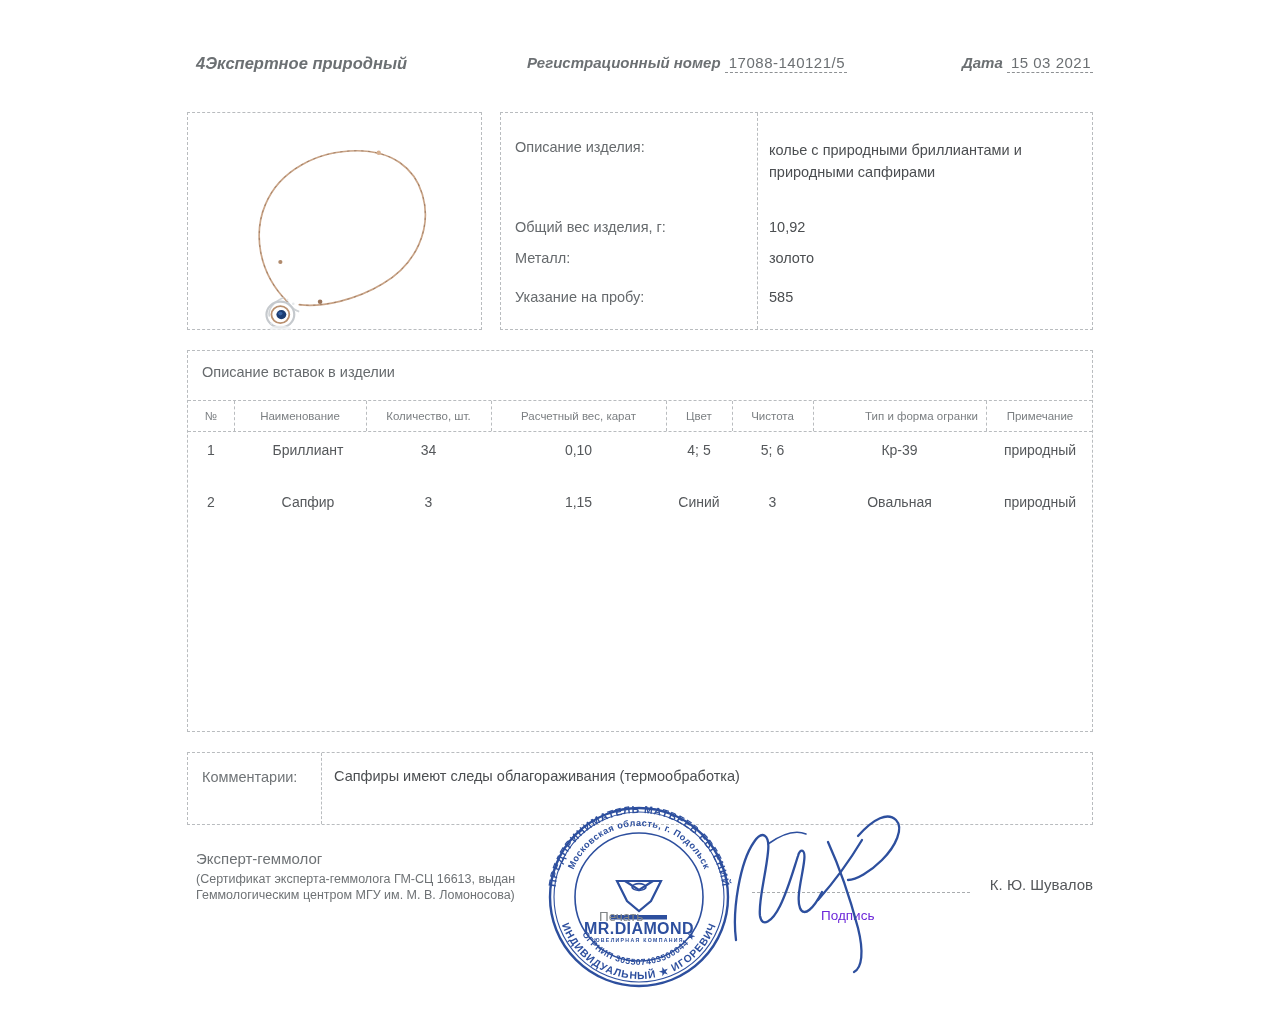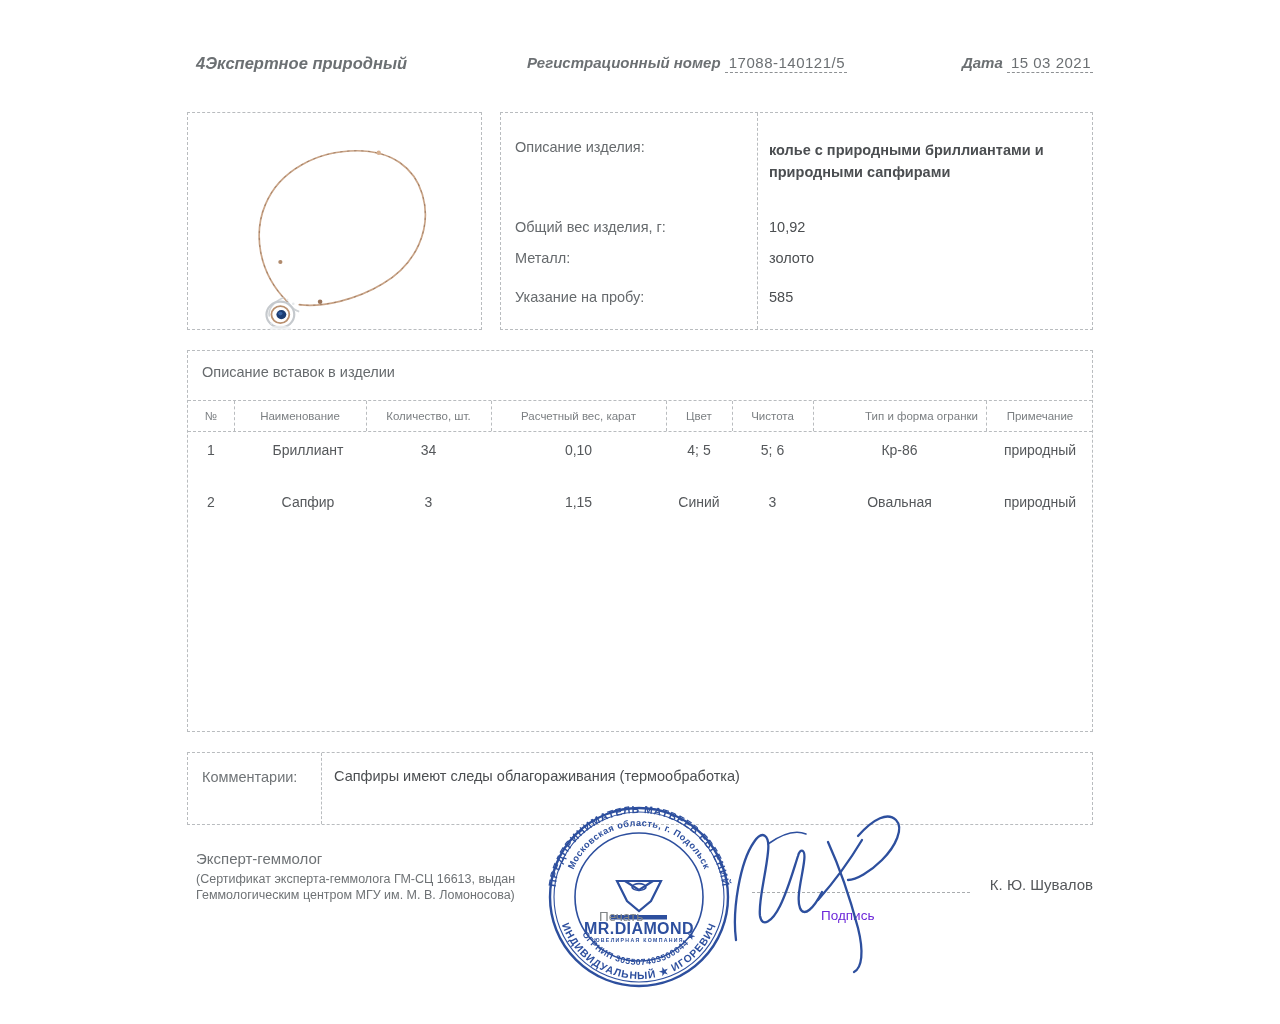--- a/index.html
+++ b/index.html
@@ -107,21 +107,21 @@
     color: #666a6d;
     white-space: nowrap;
   }
   .desc-value {
     position: absolute;
     left: 268px;
     font-size: 14.5px;
     color: #4b4e51;
     white-space: nowrap;
   }
-  .desc-value.multi { white-space: normal; line-height: 22px; width: 310px; font-weight: bold; }
+  .desc-value.multi { white-space: normal; line-height: 22px; width: 310px; }
 
   
   #inserts-panel {
     left: 187px;
     top: 350px;
     width: 906px;
     height: 382px;
   }
   .inserts-title {
     position: absolute;
@@ -348,21 +348,21 @@
   <div class="th" style="left:544px; width:81px;">Чистота</div>
   <div class="th" style="left:647px; width:173px;">Тип и форма огранки</div>
   <div class="th" style="left:798px; width:108px;">Примечание</div>
 
   <div class="td" style="left:0px;   width:46px;  top:86px;">1</div>
   <div class="td left" style="left:60px; width:120px; top:86px;">Бриллиант</div>
   <div class="td" style="left:178px; width:125px; top:86px;">34</div>
   <div class="td" style="left:303px; width:175px; top:86px;">0,10</div>
   <div class="td" style="left:478px; width:66px;  top:86px;">4; 5</div>
   <div class="td" style="left:544px; width:81px;  top:86px;">5; 6</div>
-  <div class="td" style="left:625px; width:173px; top:86px;">Кр-86</div>
+  <div class="td" style="left:625px; width:173px; top:86px;">Кр-39</div>
   <div class="td" style="left:798px; width:108px; top:86px;">природный</div>
 
   <div class="td" style="left:0px;   width:46px;  top:138px;">2</div>
   <div class="td left" style="left:60px; width:120px; top:138px;">Сапфир</div>
   <div class="td" style="left:178px; width:125px; top:138px;">3</div>
   <div class="td" style="left:303px; width:175px; top:138px;">1,15</div>
   <div class="td" style="left:478px; width:66px;  top:138px;">Синий</div>
   <div class="td" style="left:544px; width:81px;  top:138px;">3</div>
   <div class="td" style="left:625px; width:173px; top:138px;">Овальная</div>
   <div class="td" style="left:798px; width:108px; top:138px;">природный</div>

